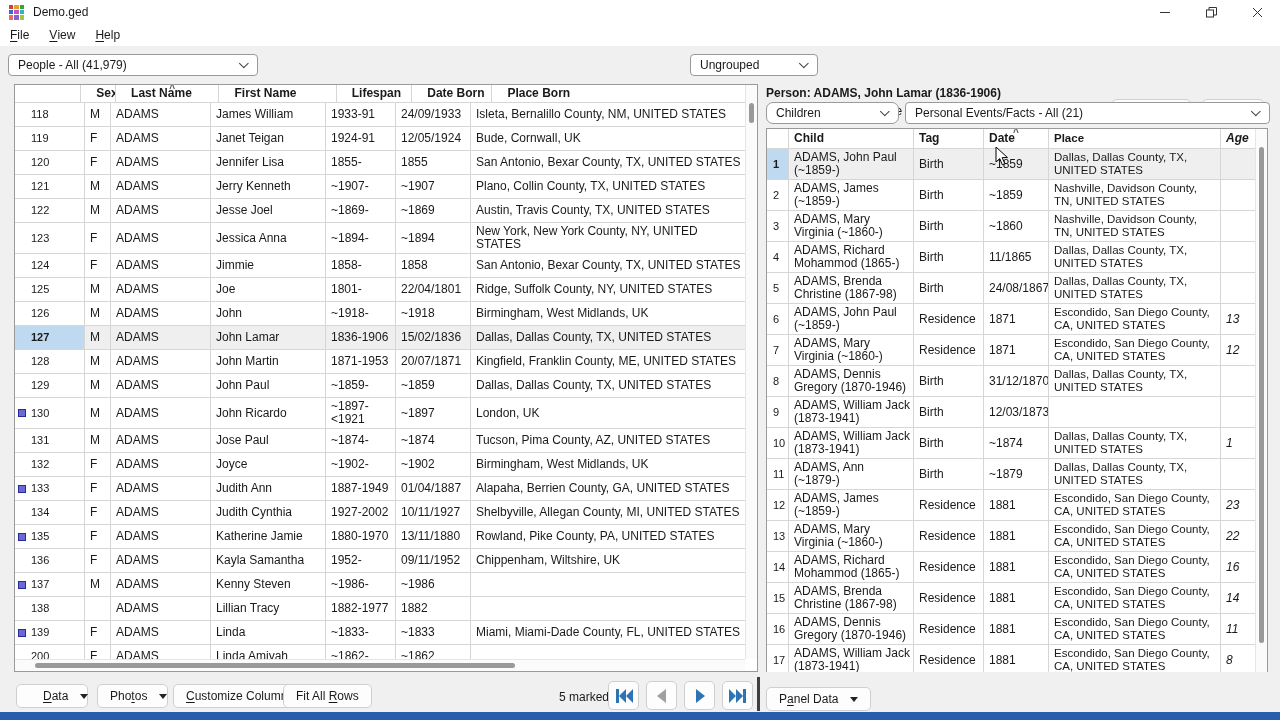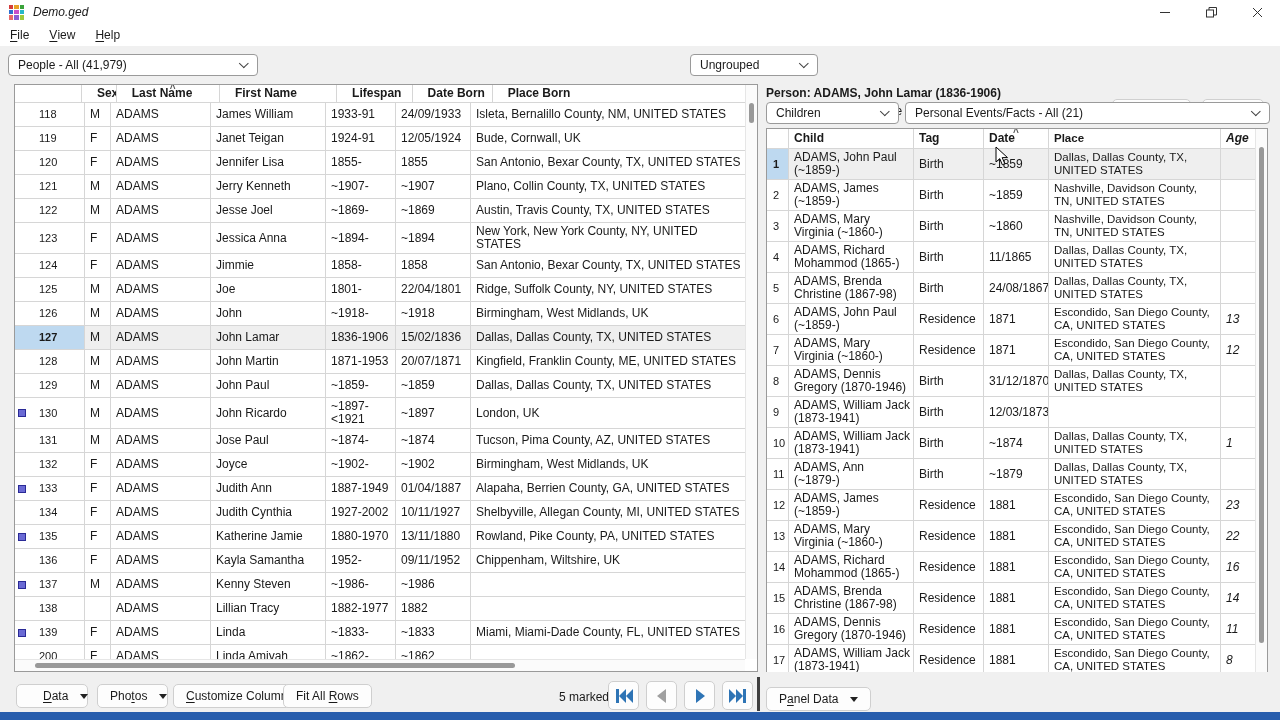--- a/index.html
+++ b/index.html
@@ -1,19 +1,19 @@
 <!DOCTYPE html>
 <html><head>
 <meta charset="utf-8">
 <style>
   *{margin:0;padding:0;box-sizing:border-box;font-family:"Liberation Sans",sans-serif;}
   html,body{width:1280px;height:720px;overflow:hidden;background:#f0f0f0;position:relative;color:#1a1a1a;}
 
   
-  #titlebar{position:absolute;left:0;top:0;width:1280px;height:24px;background:#fff;display:flex;align-items:center;font-style:italic;}
+  #titlebar{position:absolute;left:0;top:0;width:1280px;height:24px;background:#fff;display:flex;align-items:center;}
   #app-icon{width:15px;height:15px;margin-left:9px;display:grid;grid-template-columns:repeat(3,1fr);grid-template-rows:repeat(3,1fr);gap:1px;}
   #app-icon i{display:block;}
   #app-icon i:nth-child(1){background:#d43c3c}#app-icon i:nth-child(2){background:#e8a127}#app-icon i:nth-child(3){background:#3aa33a}
   #app-icon i:nth-child(4){background:#2f6fd0}#app-icon i:nth-child(5){background:#c94fc9}#app-icon i:nth-child(6){background:#27b7c9}
   #app-icon i:nth-child(7){background:#e86a6a}#app-icon i:nth-child(8){background:#8a5fd3}#app-icon i:nth-child(9){background:#9fc93a}
   #title-text{margin-left:9px;font-size:12px;}
   #win-controls{margin-left:auto;display:flex;height:24px;}
   .wbtn{width:46px;height:24px;display:flex;align-items:center;justify-content:center;}
 
   
@@ -39,21 +39,21 @@
   .sortmark{position:absolute;top:-3px;left:50%;transform:translateX(-50%);font-size:10px;font-weight:bold;color:#555;}
   .tbody{overflow:hidden;}
   .prow{display:flex;min-height:24px;border-bottom:1px solid #d6d6d6;}
   .erow{display:flex;min-height:29px;border-bottom:1px solid #d6d6d6;}
   .sel{background:#efefef;}
   .sel .c-num,.sel .e-num{background:#bed9f0;font-weight:bold;}
   
   #people-wrap{left:14px;top:84px;width:744px;height:588px;}
   #people-head{height:18px;gap:10px;}
   #people-body{height:556px;}
-  .c-num{width:70px;position:relative;padding-left:24px;font-size:11px;}
+  .c-num{width:70px;position:relative;padding-left:16px;font-size:11px;}
   .c-sex{width:26px;}.c-last{width:100px;}.c-first{width:115px;}
   .c-life{width:70px;flex-wrap:wrap;}.c-born{width:75px;}
   .c-place{width:274px;border-right:none;}
   .mark{display:none;position:absolute;left:3px;top:50%;margin-top:-4px;width:8px;height:8px;background:#6a6ad4;border:1px solid #2a2a96;}
   .marked .mark{display:block;}
   
   #events-wrap{left:766px;top:128px;width:502px;height:554px;}
   #events-head{height:20px;}
   #events-body{height:532px;}
   .e-num{width:22px;padding-left:6px;font-size:11px;}
@@ -427,21 +427,21 @@
     </div>
   <div class="vsb" id="people-vsb">
     <div class="vthumb" style="top:18px;height:20px;"></div>
   </div>
   <div class="hsb">
     <div class="hthumb"></div>
   </div>
 </div>
 
 <div id="panel-title">Person: ADAMS, John Lamar (1836-1906)</div>
-<div class="combo" style="left:766px;top:102px;width:133px;">
+<div class="combo" style="left:766px;top:102px;width:133px;border-radius:7px;">
   <span>Children</span>
     <span class="chev"></span>
 </div>
 <div class="combo" style="left:905px;top:102px;width:365px;">
   <span>Personal Events/Facts - All (21)</span>
     <span class="chev"></span>
 </div>
 
 <div id="events-wrap" class="twrap">
   <div class="thead" id="events-head">

